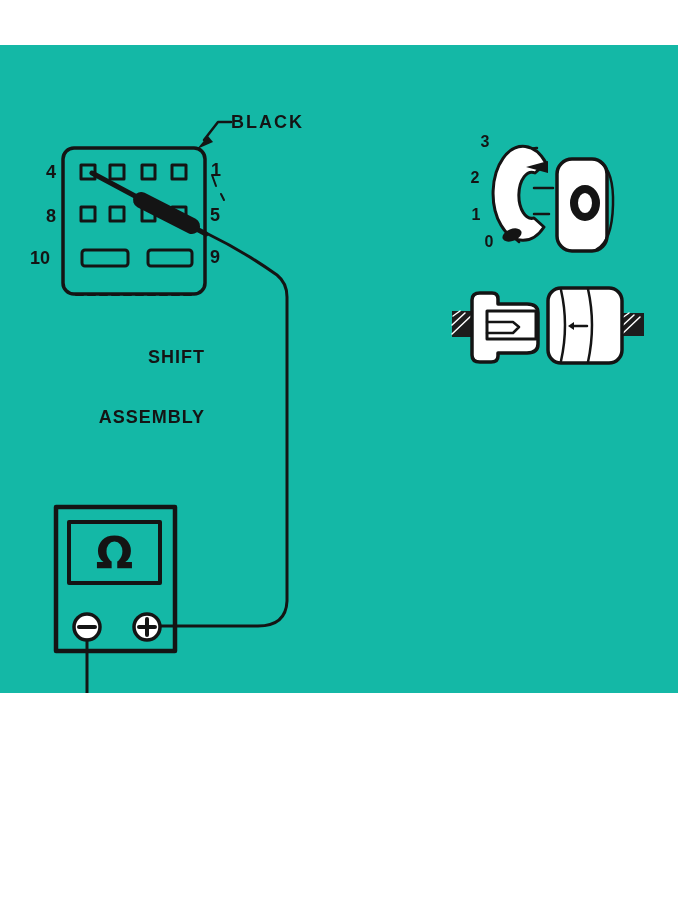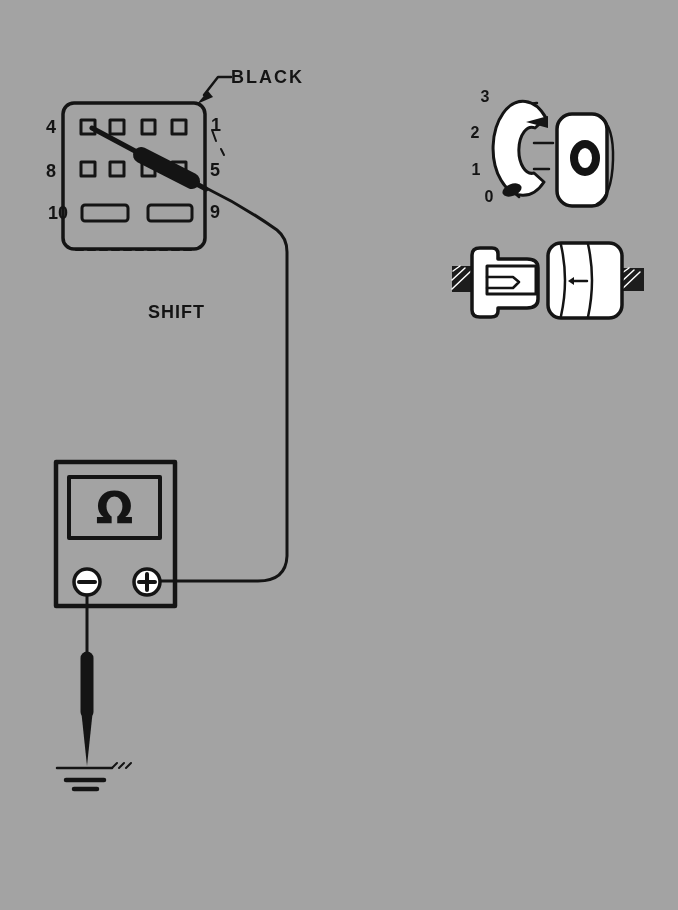--- a/index.html
+++ b/index.html
@@ -1,18 +1,18 @@
 <!DOCTYPE html>
 <html><head>
 <meta charset="utf-8">
 <style>
   html,body{margin:0;padding:0;background:#fff;}
   .stage{
-    position:relative;width:678px;height:910px;background:#a3a3a3;
-    font-family:"Liberation Sans", sans-serif;color:#141414;overflow:hidden;
+    position:relative;width:678px;height:648px;background:#14b8a6;
+    font-family:"Liberation Sans", sans-serif;color:#141414;overflow:hidden;margin-top:45px;
   }
   .stage svg{position:absolute;left:0;top:0;}
   .lbl{
     position:absolute;font-weight:700;color:#141414;white-space:pre;
     -webkit-user-select:none;user-select:none;
   }
   .pin{font-size:18px;letter-spacing:0;}
   .pin-left{width:38px;text-align:right;}
   .black{font-size:18px;letter-spacing:2px;}
   .caption{
@@ -127,28 +127,29 @@
         <path d="M572,281 L587,281" stroke-width="2.5"></path>
         <polygon points="568,281 574,277 574,285" fill="#141414" stroke="none"></polygon>
       </g>
     </g>
   </svg>
 
   <div class="lbl black" style="left:231px;top:67px;">BLACK</div>
 
   <div class="lbl pin pin-left" style="left:18px;top:117px;">4</div>
   <div class="lbl pin pin-left" style="left:18px;top:161px;">8</div>
-  <div class="lbl pin pin-left" style="left:30px;top:203px;">10</div>
+  <div class="lbl pin pin-left" style="left:12px;top:203px;">10</div>
 
   <div class="lbl pin" style="left:211px;top:115px;">1</div>
   <div class="lbl pin" style="left:210px;top:160px;">5</div>
   <div class="lbl pin" style="left:210px;top:202px;">9</div>
 
   <div class="lbl caption">
     <div>SHIFT</div>
+    <div>ASSEMBLY</div>
   </div>
 
   <div class="lbl dial" style="left:477px;top:88px;">3</div>
   <div class="lbl dial" style="left:467px;top:124px;">2</div>
   <div class="lbl dial" style="left:468px;top:161px;">1</div>
   <div class="lbl dial" style="left:481px;top:188px;">0</div>
 
   <div class="lbl ohm">Ω</div>
 
 

